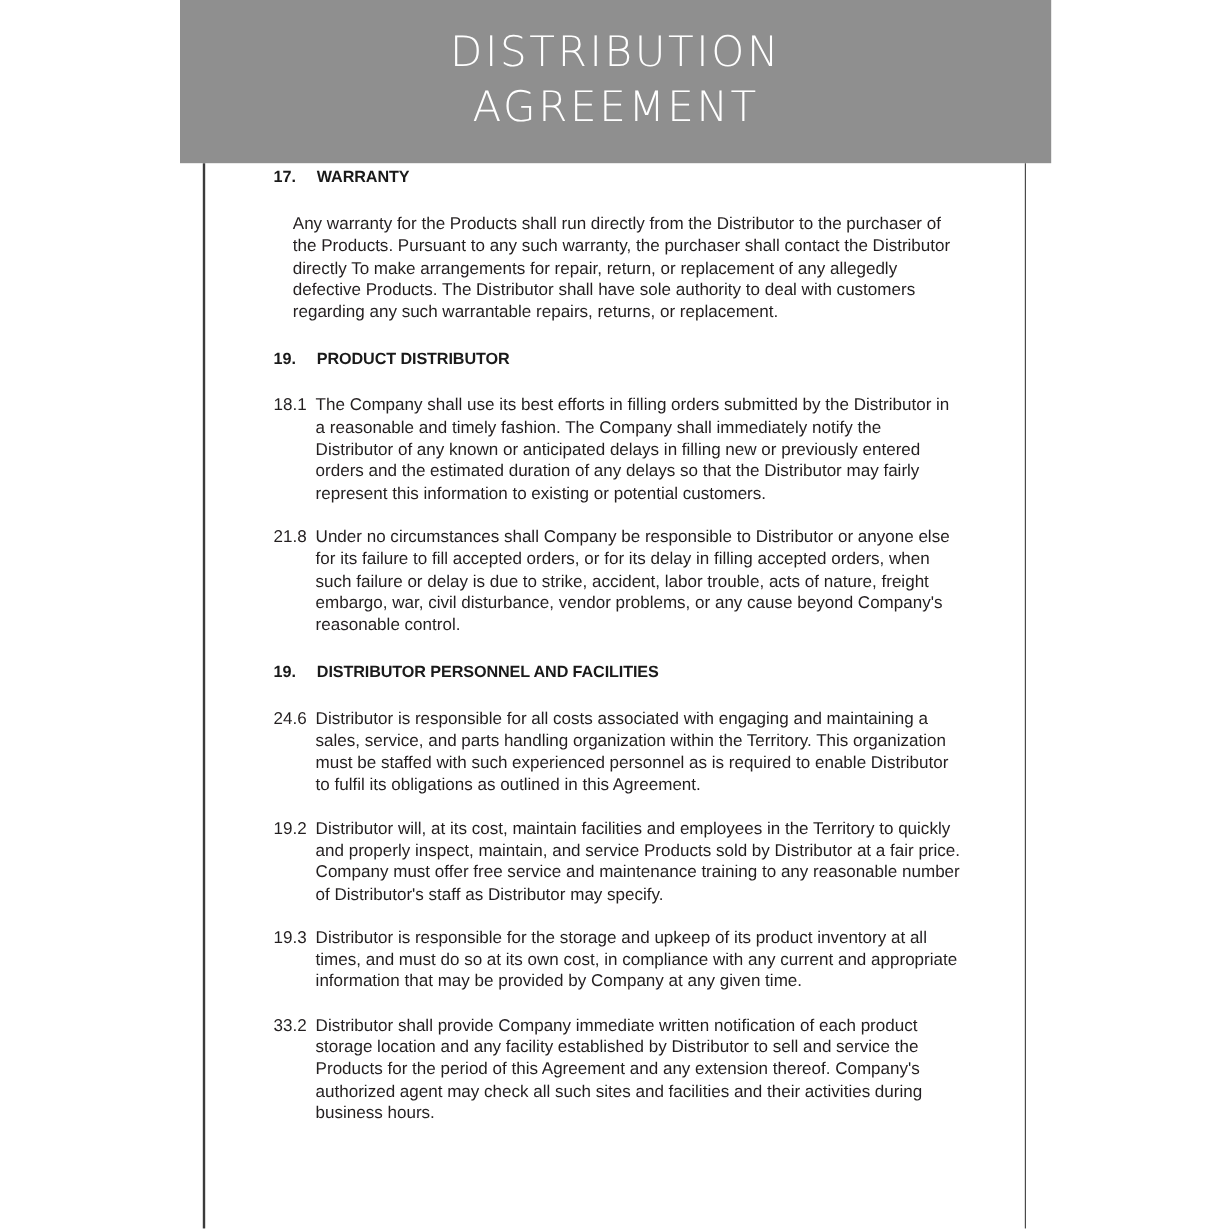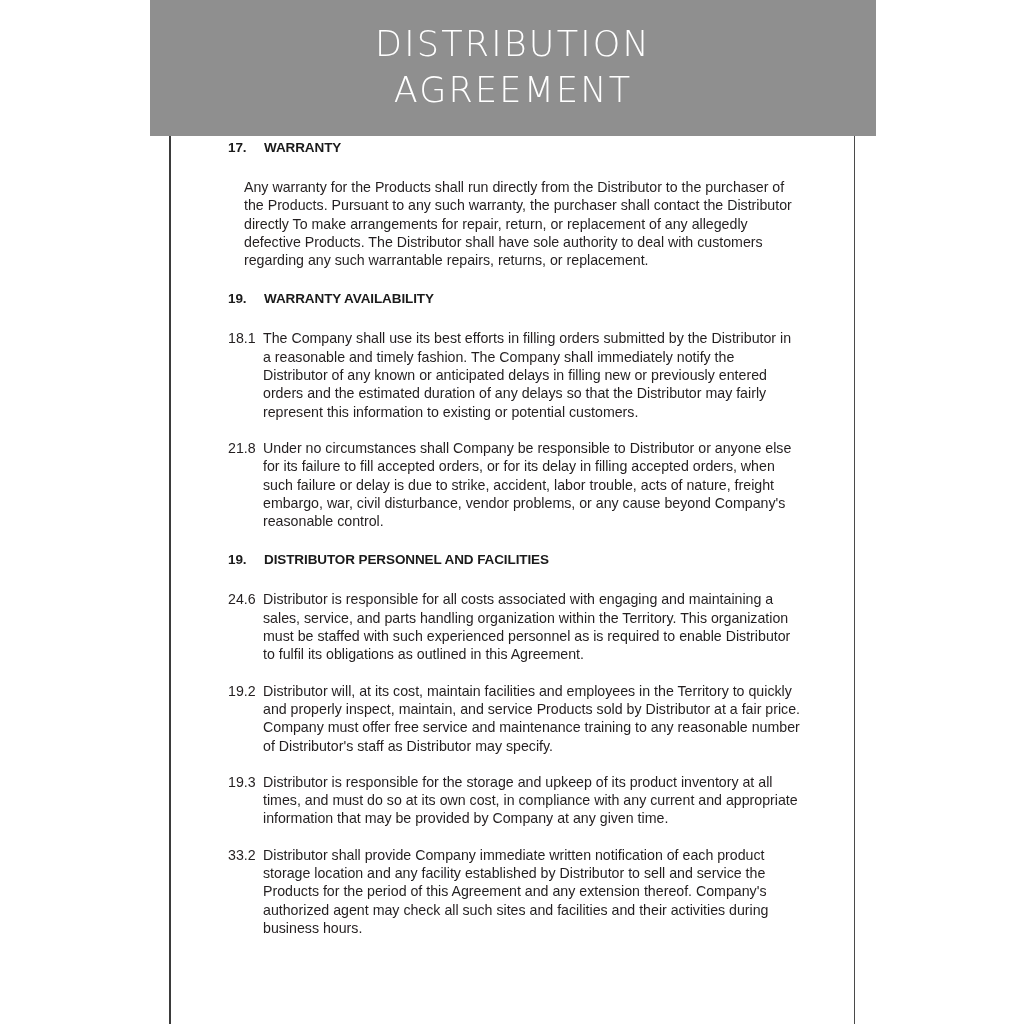--- a/index.html
+++ b/index.html
@@ -134,21 +134,21 @@
     </div>
     <div class="sp-heading-to-para"></div>
     <div class="para plain">
       <span class="text">Any warranty for the Products shall run directly from the Distributor to the purchaser of the Products. Pursuant to any such warranty, the purchaser shall contact the Distributor directly To make arrangements for repair, return, or replacement of any allegedly defective Products. The Distributor shall have sole authority to deal with customers regarding any such warrantable repairs, returns, or replacement.</span>
     </div>
 
     <div class="sp-para-to-heading"></div>
 
     <div class="section-heading">
       <span class="num">19.</span>
-      <span class="label">WARRANTY AVAILABILITY</span>
+      <span class="label">PRODUCT DISTRIBUTOR</span>
     </div>
     <div class="sp-heading-to-para"></div>
     <div class="para">
       <span class="num">18.1</span>
       <span class="text">The Company shall use its best efforts in filling orders submitted by the Distributor in a reasonable and timely fashion. The Company shall immediately notify the Distributor of any known or anticipated delays in filling new or previously entered orders and the estimated duration of any delays so that the Distributor may fairly represent this information to existing or potential customers.</span>
     </div>
     <div class="sp-para-to-para"></div>
     <div class="para">
       <span class="num">21.8</span>
       <span class="text">Under no circumstances shall Company be responsible to Distributor or anyone else for its failure to fill accepted orders, or for its delay in filling accepted orders, when such failure or delay is due to strike, accident, labor trouble, acts of nature, freight embargo, war, civil disturbance, vendor problems, or any cause beyond Company's reasonable control.</span>

